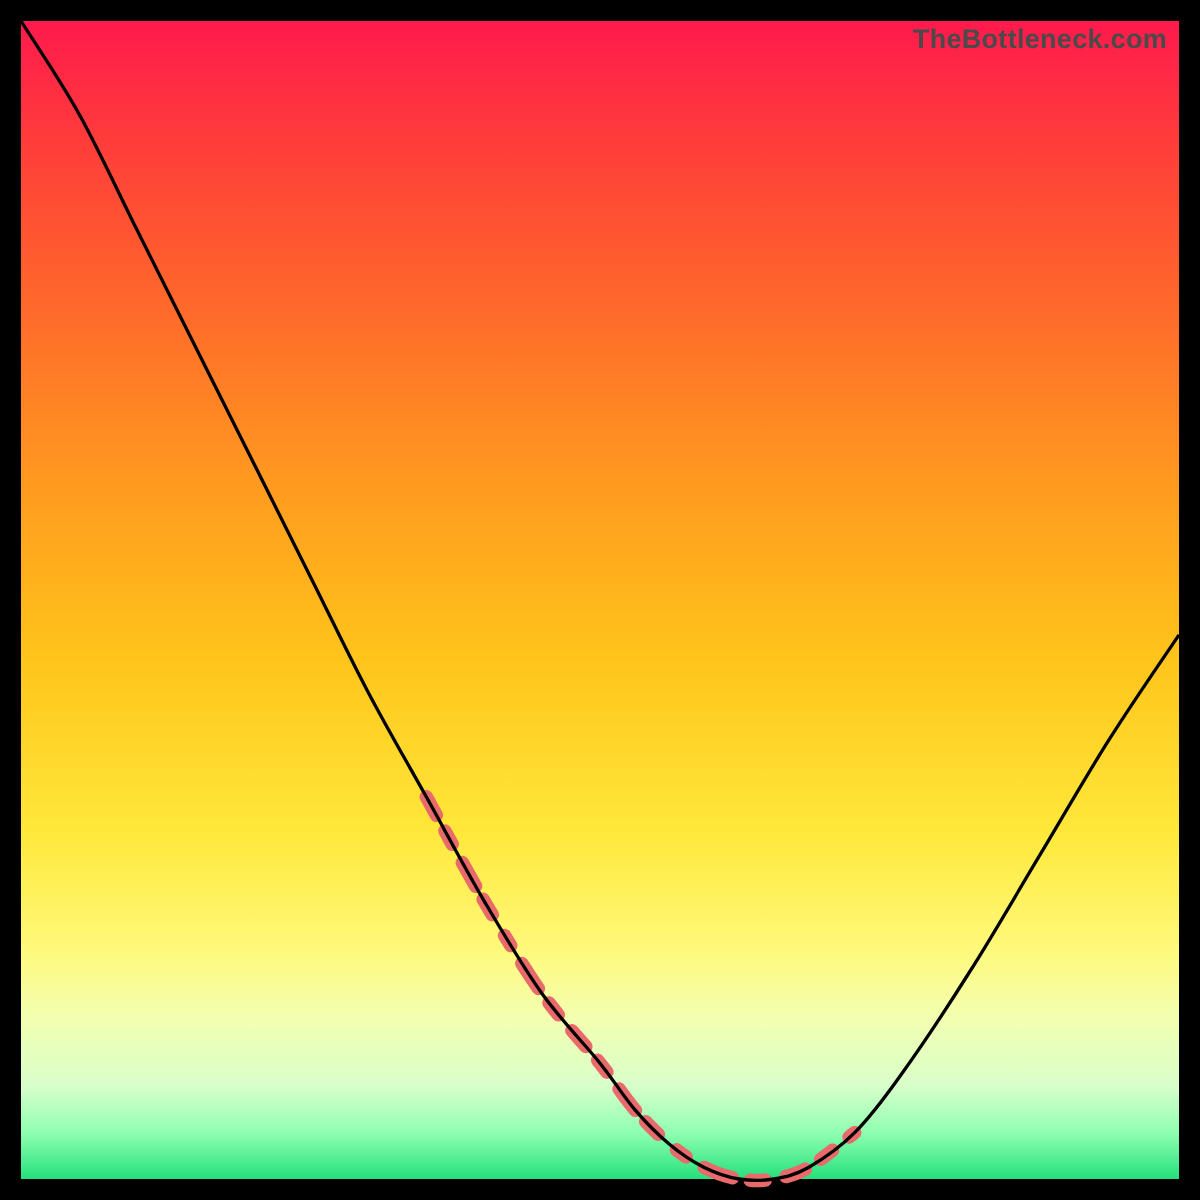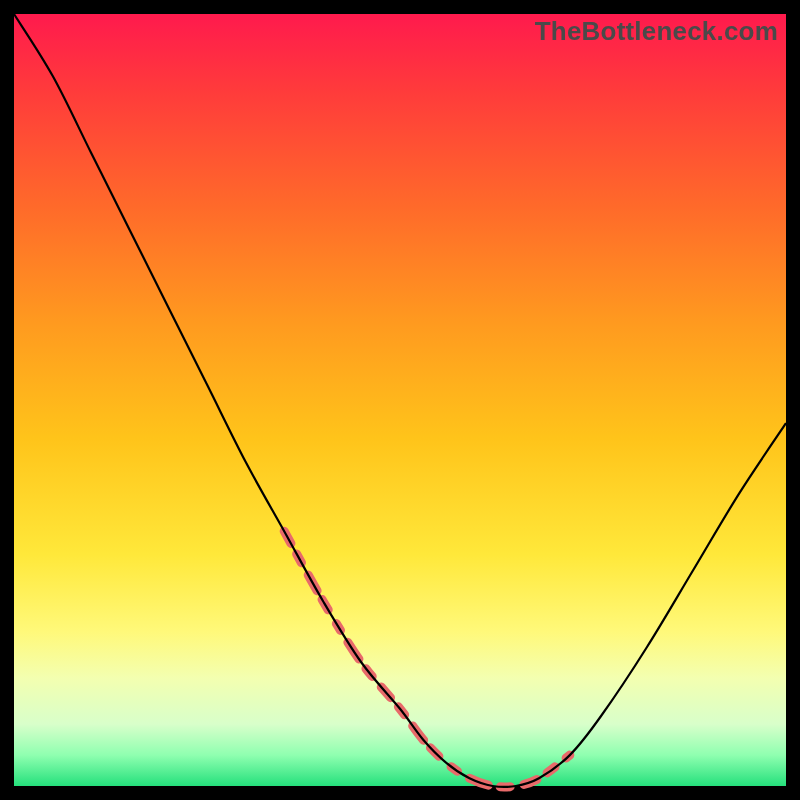--- a/index.html
+++ b/index.html
@@ -28,21 +28,21 @@
       #d8ffca 92%,
       #8fffb0 96%,
       #25e07c 100%
     );
   }
   .watermark {
     position: absolute;
     top: 2px;
     right: 8px;
     font-family: Arial, Helvetica, sans-serif;
-    font-size: 26px;
+    font-size: 18px;
     font-weight: 600;
     color: #4a4a4a;
     letter-spacing: 0.2px;
     user-select: none;
   }
   svg.curve {
     position: absolute;
     left: 0; top: 0;
     width: 100%;
     height: 100%;

